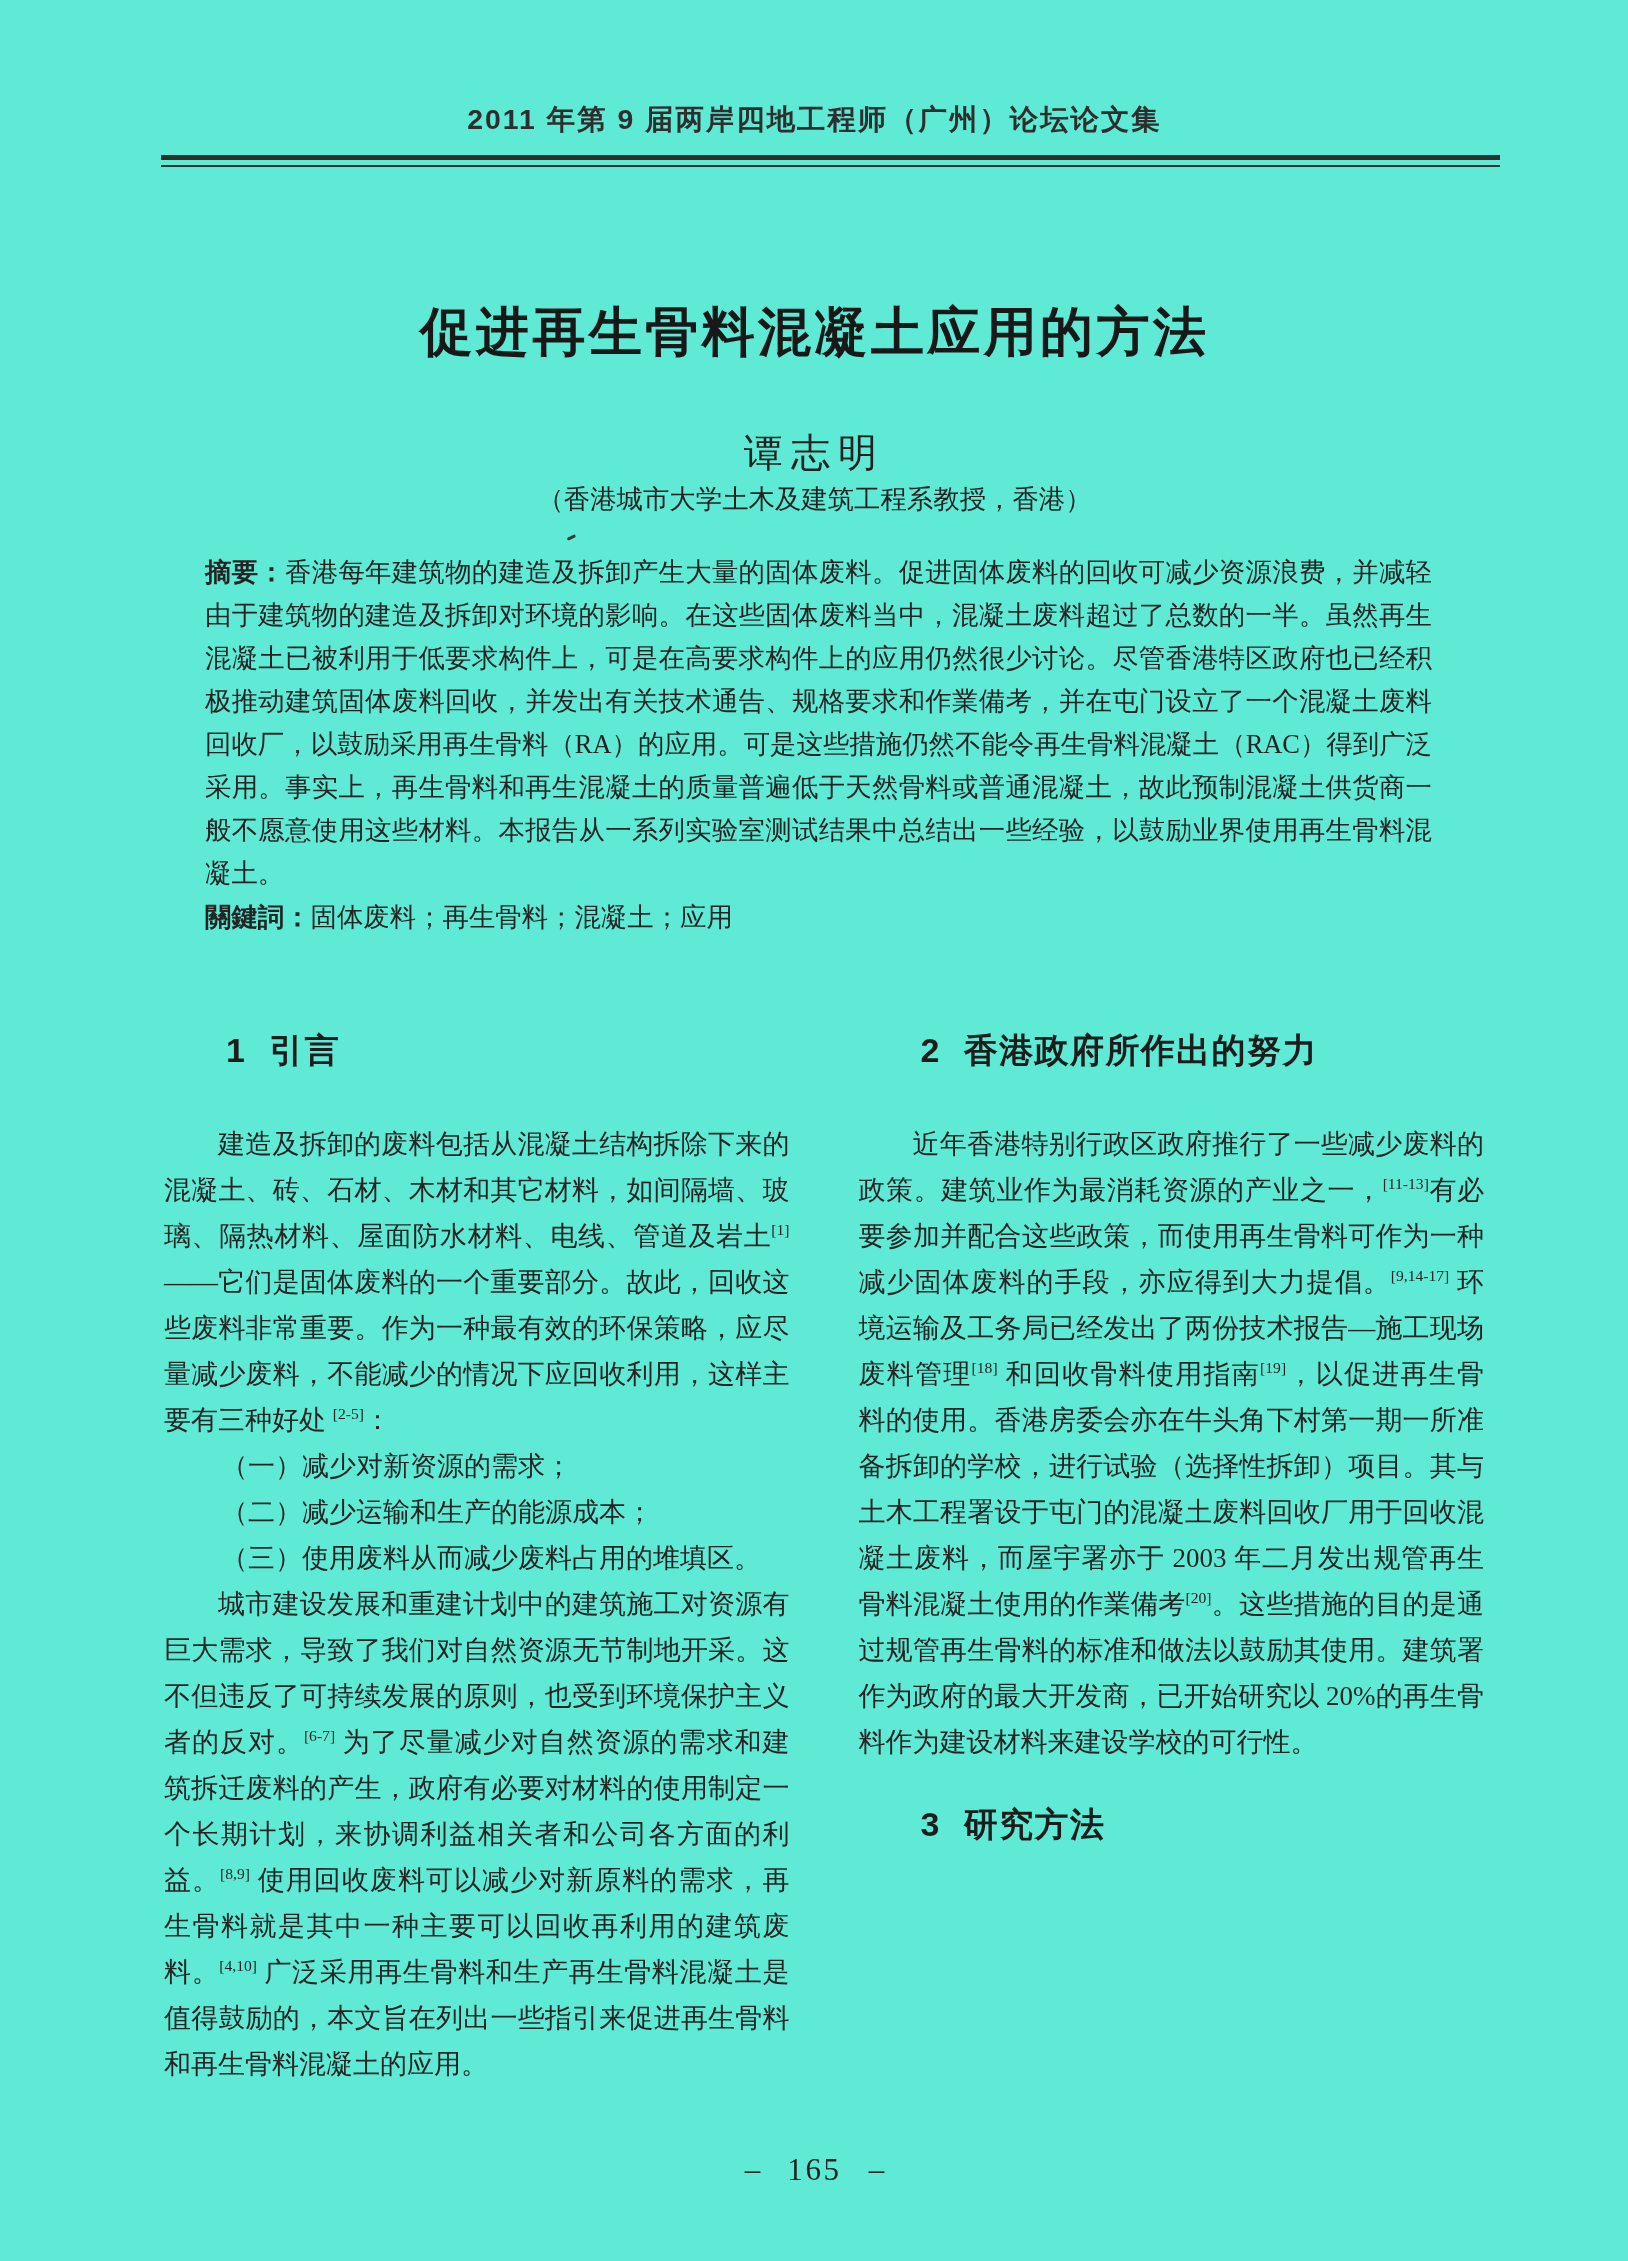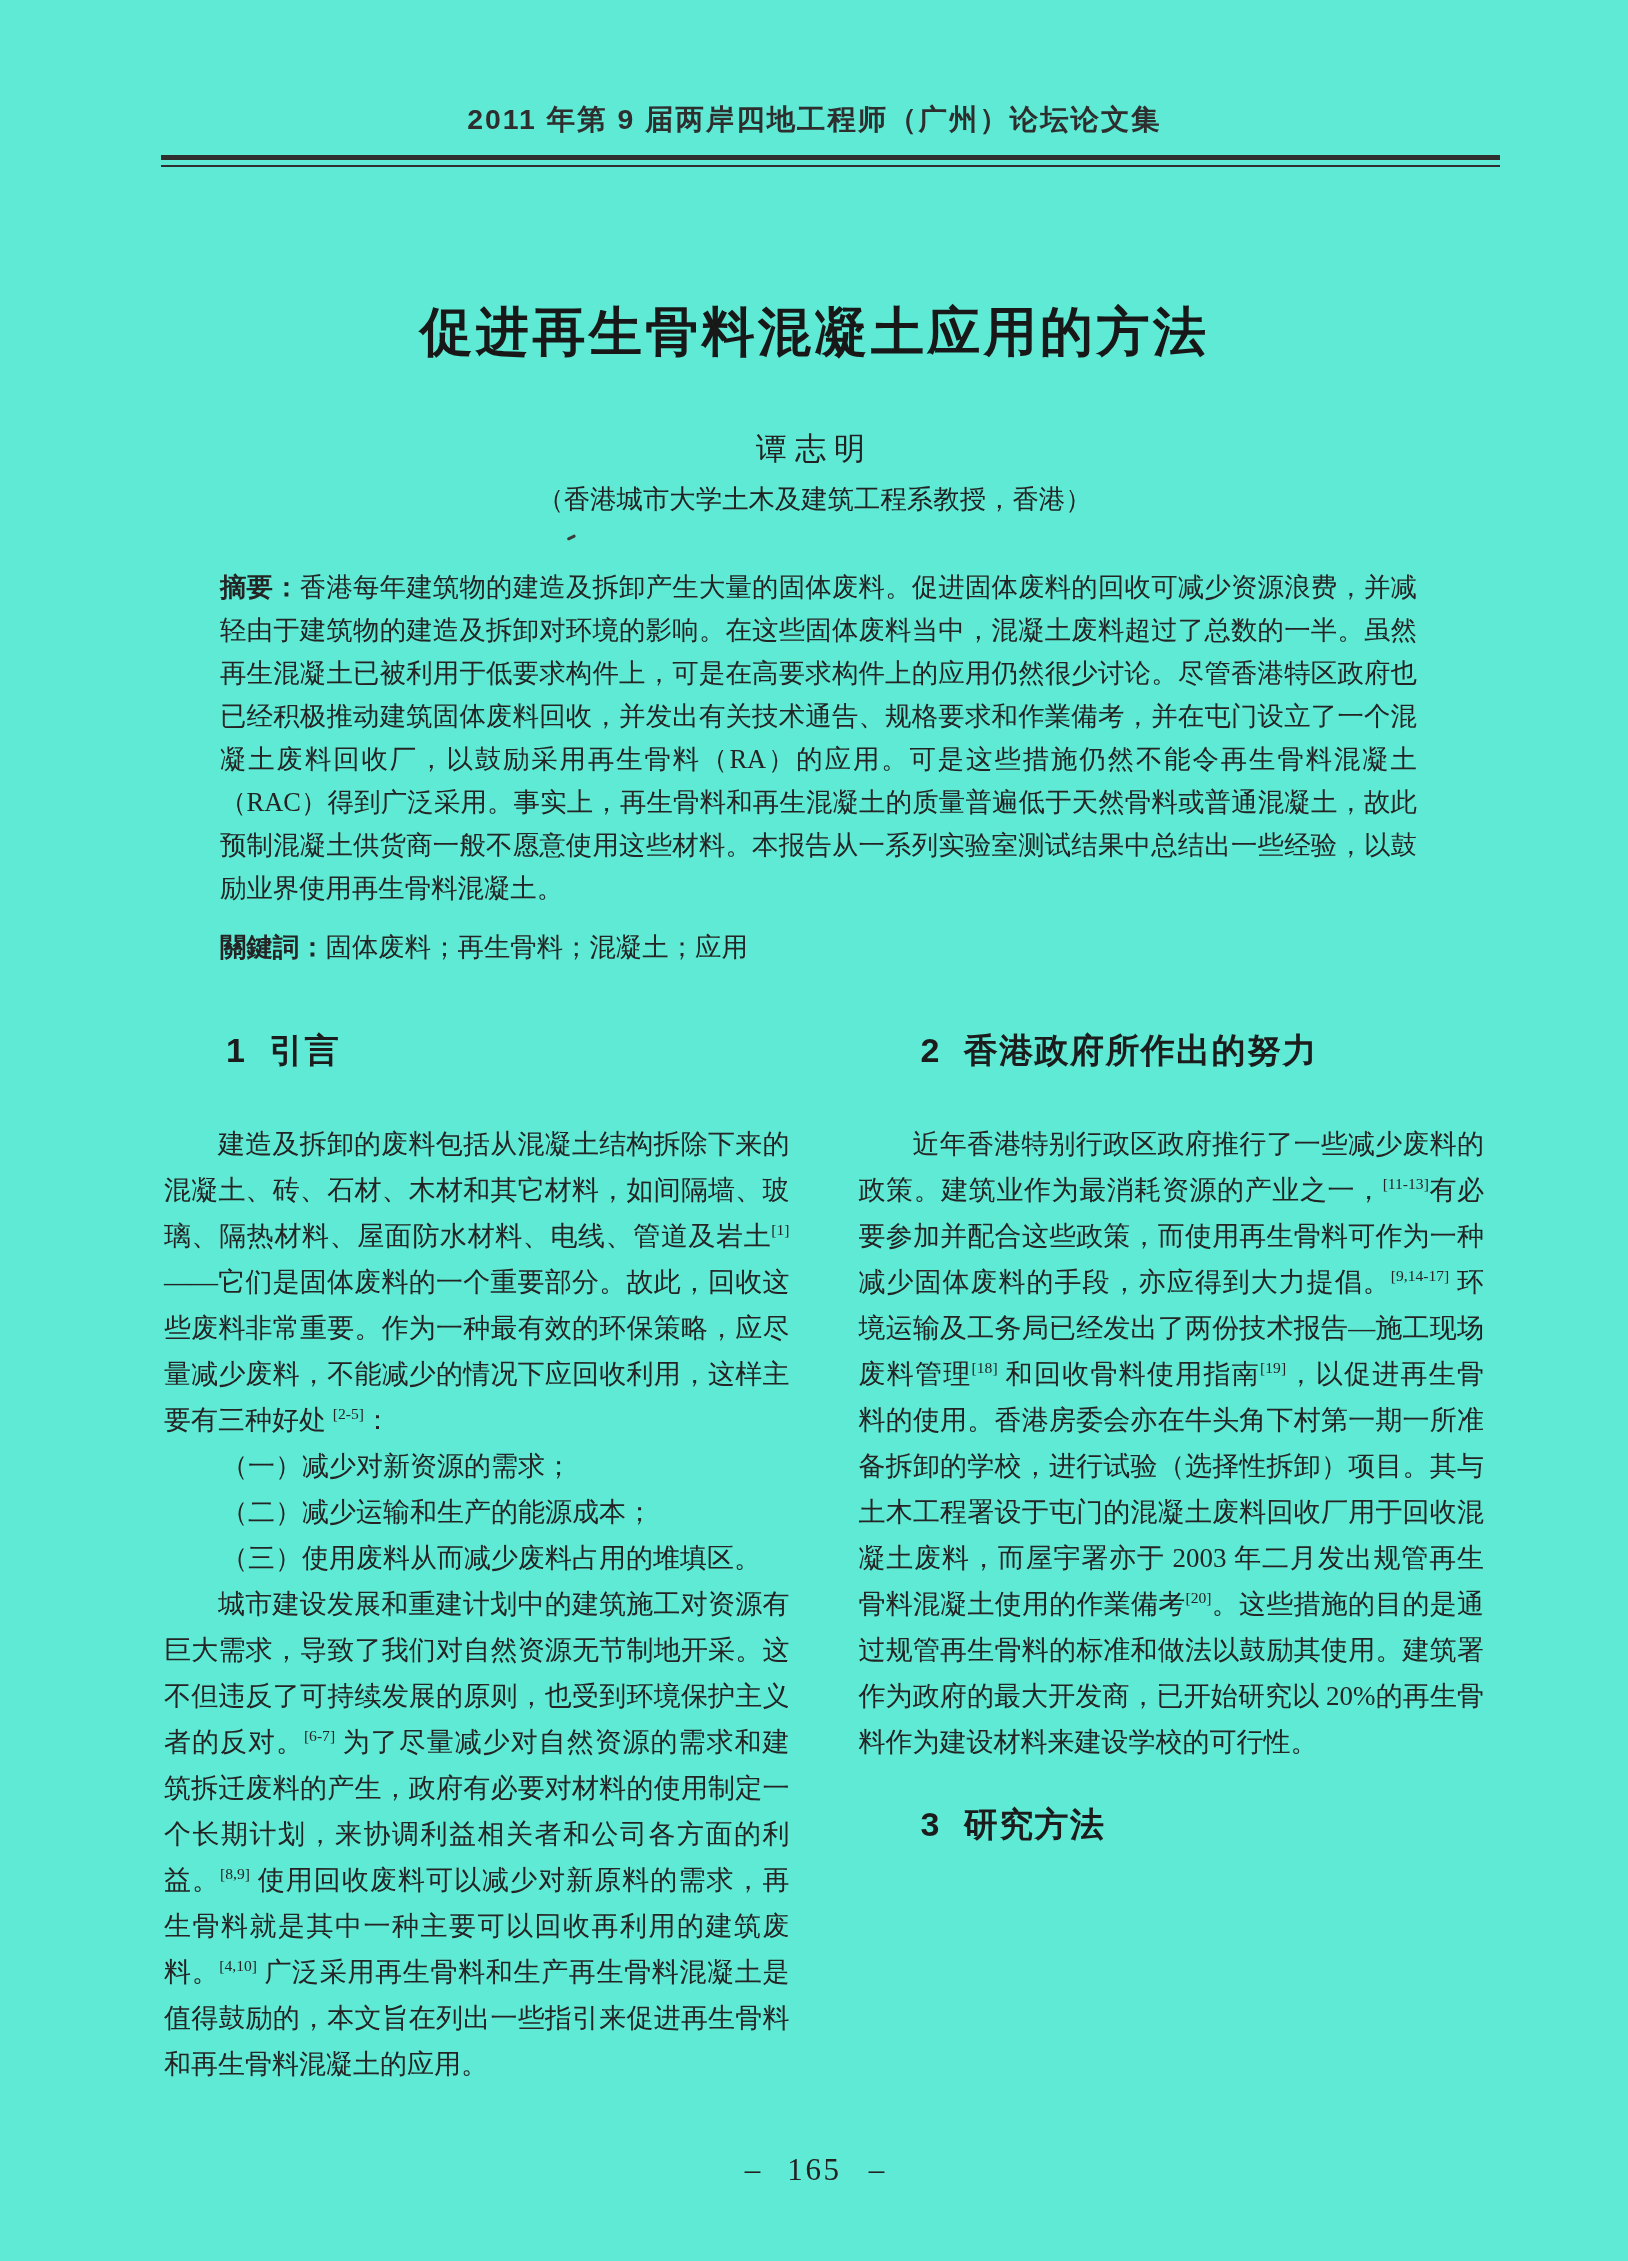--- a/index.html
+++ b/index.html
@@ -25,37 +25,37 @@
   
   .title{
     position:absolute;top:302px;left:0;width:100%;margin:0;
     text-align:center;
     font-family:"Liberation Sans","DejaVu Sans",sans-serif;
     font-weight:900;font-size:53px;line-height:1.15;
     letter-spacing:3.4px;color:#181818;
   }
   .author{
     position:absolute;top:433px;left:0;width:100%;
-    text-align:center;font-size:31px;line-height:1;
+    text-align:center;font-size:39px;line-height:1;
     letter-spacing:8.1px;color:#222;
   }
   .affiliation{
     position:absolute;top:486px;left:0;width:100%;
     text-align:center;font-size:26.4px;line-height:1;color:#222;
   }
   .artifact{
     position:absolute;left:567px;top:536px;width:8.8px;height:3.4px;
     background:#3a3a3a;transform:rotate(-25deg);border-radius:1.4px;
   }
   
   .abstract{
     position:absolute;top:550px;left:204px;width:1229px;
     font-size:26.4px;line-height:43px;text-align:justify;color:#242424;
   }
-  .ab-p{margin:16px;text-align:justify;}
+  .ab-p{margin:1px;text-align:justify;}
   .ab-label{font-weight:700;}
   
   .columns{
     position:absolute;top:1010px;left:156px;width:1320px;
     display:flex;gap:69px;margin-left:8px;
   }
   .col{width:626px;font-size:27px;line-height:46px;color:#242424;}
   .sec-h{
     margin:20.3px 0 50px 0;padding-left:62px;
     font-family:"Liberation Sans","DejaVu Sans",sans-serif;

